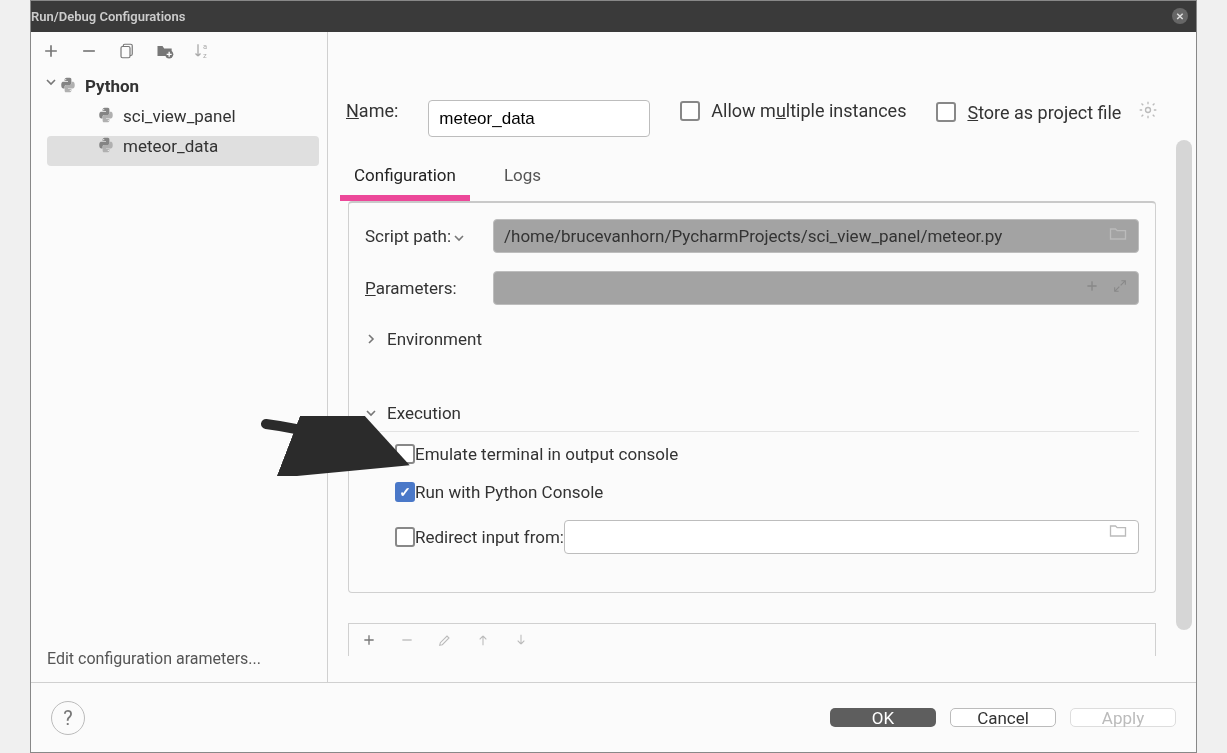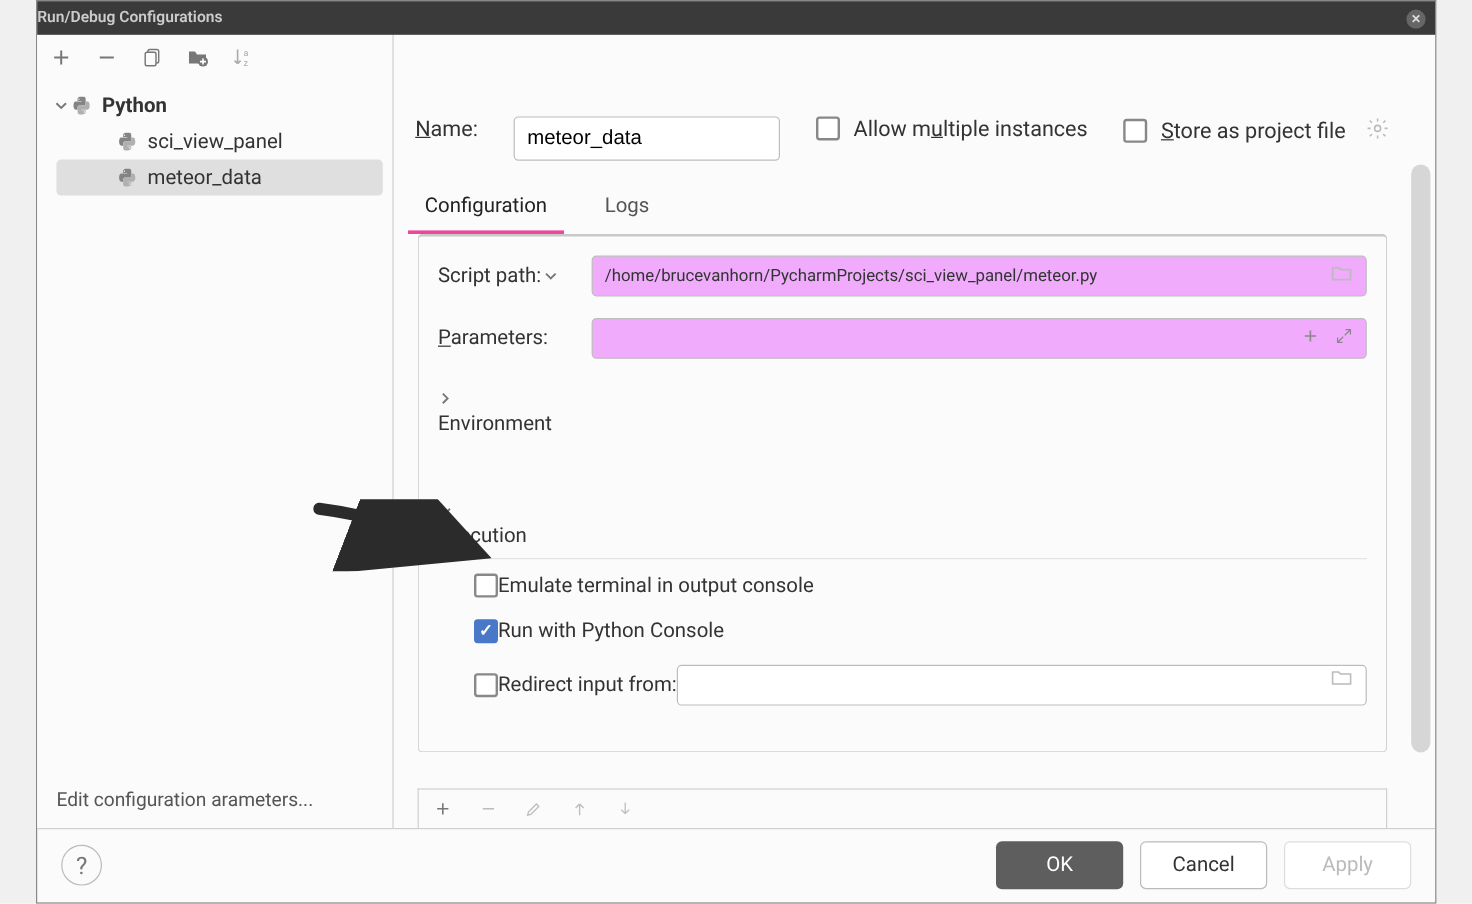--- a/index.html
+++ b/index.html
@@ -5,63 +5,63 @@
   * { box-sizing: border-box; margin: 0; padding: 0; }
   body { font-family: -apple-system, BlinkMacSystemFont, "Segoe UI", Roboto, sans-serif; background: #f0f0f0; width: 1227px; height: 753px; overflow: hidden; font-size: 16px; color: #333; }
   .window { position: absolute; left: 30px; top: 0; width: 1167px; height: 753px; background: #fbfbfb; border: 1px solid #888; display: flex; flex-direction: column; }
   .titlebar { height: 31px; background: #3a3a3a; color: #ccc; display: flex; align-items: center; justify-content: flex-start; font-size: 13px; font-weight: 600; position: relative; }
   .titlebar-close { position: absolute; right: 8px; top: 7px; width: 16px; height: 16px; border-radius: 50%; background: #666; color: #ddd; display: flex; align-items: center; justify-content: center; font-size: 10px; cursor: pointer; }
   .main-area { flex: 1; display: flex; }
   .left-panel { width: 297px; border-right: 1px solid #d0d0d0; display: flex; flex-direction: column; background: #fbfbfb; }
   .toolbar { height: 38px; display: flex; align-items: center; padding-left: 8px; gap: 14px; }
   .tool-btn { width: 24px; height: 24px; display: flex; align-items: center; justify-content: center; cursor: pointer; color: #777; }
   .tree { flex: 1; padding-top: 6px; }
-  .tree-row { display: flex; align-items: center; height: 30px; padding-left: 12px; cursor: pointer; white-space: nowrap; }
+  .tree-row { display: flex; height: 30px; padding-left: 12px; cursor: pointer; white-space: nowrap; }
   .tree-row.lvl2 { padding-left: 66px; }
   .tree-row.selected { background: #dfdfdf; border-radius: 4px; margin: 0 8px 0 16px; padding-left: 50px; }
   .tree-toggle { width: 16px; display: inline-flex; justify-content: center; color: #888; }
   .python-icon { width: 18px; height: 18px; margin-right: 8px; display: inline-flex; }
   .python-icon svg { width: 18px; height: 18px; }
   .tree-label { font-size: 17px; }
   .tree-label.bold { font-weight: 700; }
   .edit-templates { padding: 14px 16px; font-size: 16px; color: #555; cursor: pointer; }
   .right-panel { flex: 1; display: flex; flex-direction: column; position: relative; }
   .top-fields { padding: 24px 18px 8px 18px; display: flex; align-items: flex-start; gap: 30px; margin-top: 44px; }
   .field-label-name { font-size: 18px; }
   .u-letter { text-decoration: underline; }
   .name-input { width: 222px; height: 37px; border: 1px solid #bdbdbd; border-radius: 4px; padding: 0 10px; font-size: 17px; background: #fff; }
   .chk-row { display: flex; align-items: center; gap: 11px; font-size: 18px; }
   .chk { width: 20px; height: 20px; border: 2px solid #888; border-radius: 3px; background: #fff; display: inline-flex; align-items: center; justify-content: center; cursor: pointer; }
   .chk.checked { background: #4a78c8; border-color: #4a78c8; }
   .chk.checked::after { content: "✓"; color: #fff; font-size: 14px; font-weight: bold; }
   .gear-icon { color: #aaa; margin-left: 6px; }
   .tabs { display: flex; padding-left: 12px; gap: 20px; margin-top: 10px; }
   .tab { padding: 10px 14px; font-size: 17px; cursor: pointer; color: #555; }
-  .tab.active { border-bottom: 3px solid #ec4899; color: #222; }
+  .tab.active { border-bottom: 6px solid #ec4899; color: #222; }
   .config-body { margin: 0 40px 0 20px; border: 1px solid #d0d0d0; border-top: 2px solid #c9c9c9; border-radius: 4px; padding: 16px 16px 20px 16px; background: #fbfbfb; }
   .form-row { display: flex; align-items: center; margin-bottom: 18px; }
   .form-label { width: 128px; font-size: 17px; }
-  .form-input { flex: 1; height: 34px; border: 1px solid #bdbdbd; border-radius: 4px; padding: 0 10px 0 10px; font-size: 14px; background: #f0abfc; display: flex; align-items: center; position: relative; }
+  .form-input { flex: 1; height: 34px; border: 1px solid #bdbdbd; border-radius: 4px; padding: 0 10px 0 10px; font-size: 17px; background: #a3a3a3; display: flex; align-items: center; position: relative; }
   .folder-icon { position: absolute; right: 10px; color: #aaa; }
   .plus-expand { position: absolute; right: 10px; display: flex; gap: 12px; color: #888; }
   .chev-right { color: #888; margin-right: 10px; cursor: pointer; }
-  .section-header { display: flex; align-items: flex-start; font-size: 17px; padding: 6px 0 8px 0; border-bottom: 1px solid #e3e3e3; margin-bottom: 12px; cursor: pointer; flex-direction: column; }
+  .section-header { display: flex; align-items: flex-end; font-size: 17px; padding: 6px 0 8px 0; border-bottom: 1px solid #e3e3e3; margin-bottom: 12px; cursor: pointer; }
   .section-header.collapsed { margin-bottom: 0; border-bottom: none; }
   .env-header { margin-top: 6px; }
   .exec-options { padding-left: 30px; }
   .exec-row { display: flex; align-items: center; margin-bottom: 18px; font-size: 17px; }
   .redirect-input { flex: 1; height: 34px; border: 1px solid #bdbdbd; border-radius: 4px; background: #fff; position: relative; }
   .before-launch { margin: 22px 40px 0 20px; }
   .bl-header { display: flex; align-items: center; font-size: 18px; padding: 6px 0 8px 22px; border-bottom: 1px solid #e3e3e3; cursor: pointer; }
   .bl-toolbar { border: 1px solid #d0d0d0; border-bottom: none; margin-top: 8px; padding: 6px 10px; display: flex; gap: 18px; }
   .bl-toolbar .bl-btn { width: 20px; height: 20px; color: #888; cursor: pointer; display: inline-flex; align-items: center; justify-content: center; }
   .footer { height: 70px; border-top: 1px solid #d0d0d0; display: flex; align-items: center; padding: 0 20px; gap: 14px; }
   .help-btn { width: 34px; height: 34px; border: 1px solid #bbb; border-radius: 50%; display: inline-flex; align-items: center; justify-content: center; font-size: 20px; color: #777; cursor: pointer; }
   .footer-spacer { flex: 1; }
-  .btn { min-width: 106px; height: 40px; border-radius: 5px; font-size: 17px; cursor: pointer; display: inline-flex; align-items: center; justify-content: center; }
+  .btn { min-width: 106px; height: 19px; border-radius: 5px; font-size: 17px; cursor: pointer; display: inline-flex; align-items: center; justify-content: center; }
   .btn-primary { background: #5e5e5e; color: #fff; border: none; }
   .btn-secondary { background: #fff; border: 1px solid #bbb; color: #333; }
   .btn-disabled { background: #fff; border: 1px solid #ddd; color: #bbb; cursor: default; }
   .scrollbar { position: absolute; right: 4px; top: 108px; width: 16px; height: 490px; background: #d6d6d6; border-radius: 8px; }
   .arrow-annotation { position: absolute; left: 230px; top: 415px; pointer-events: none; }
   .arrow-annotation svg { width: 150px; height: 60px; }
 </style>
 </head>
 <body>
 

